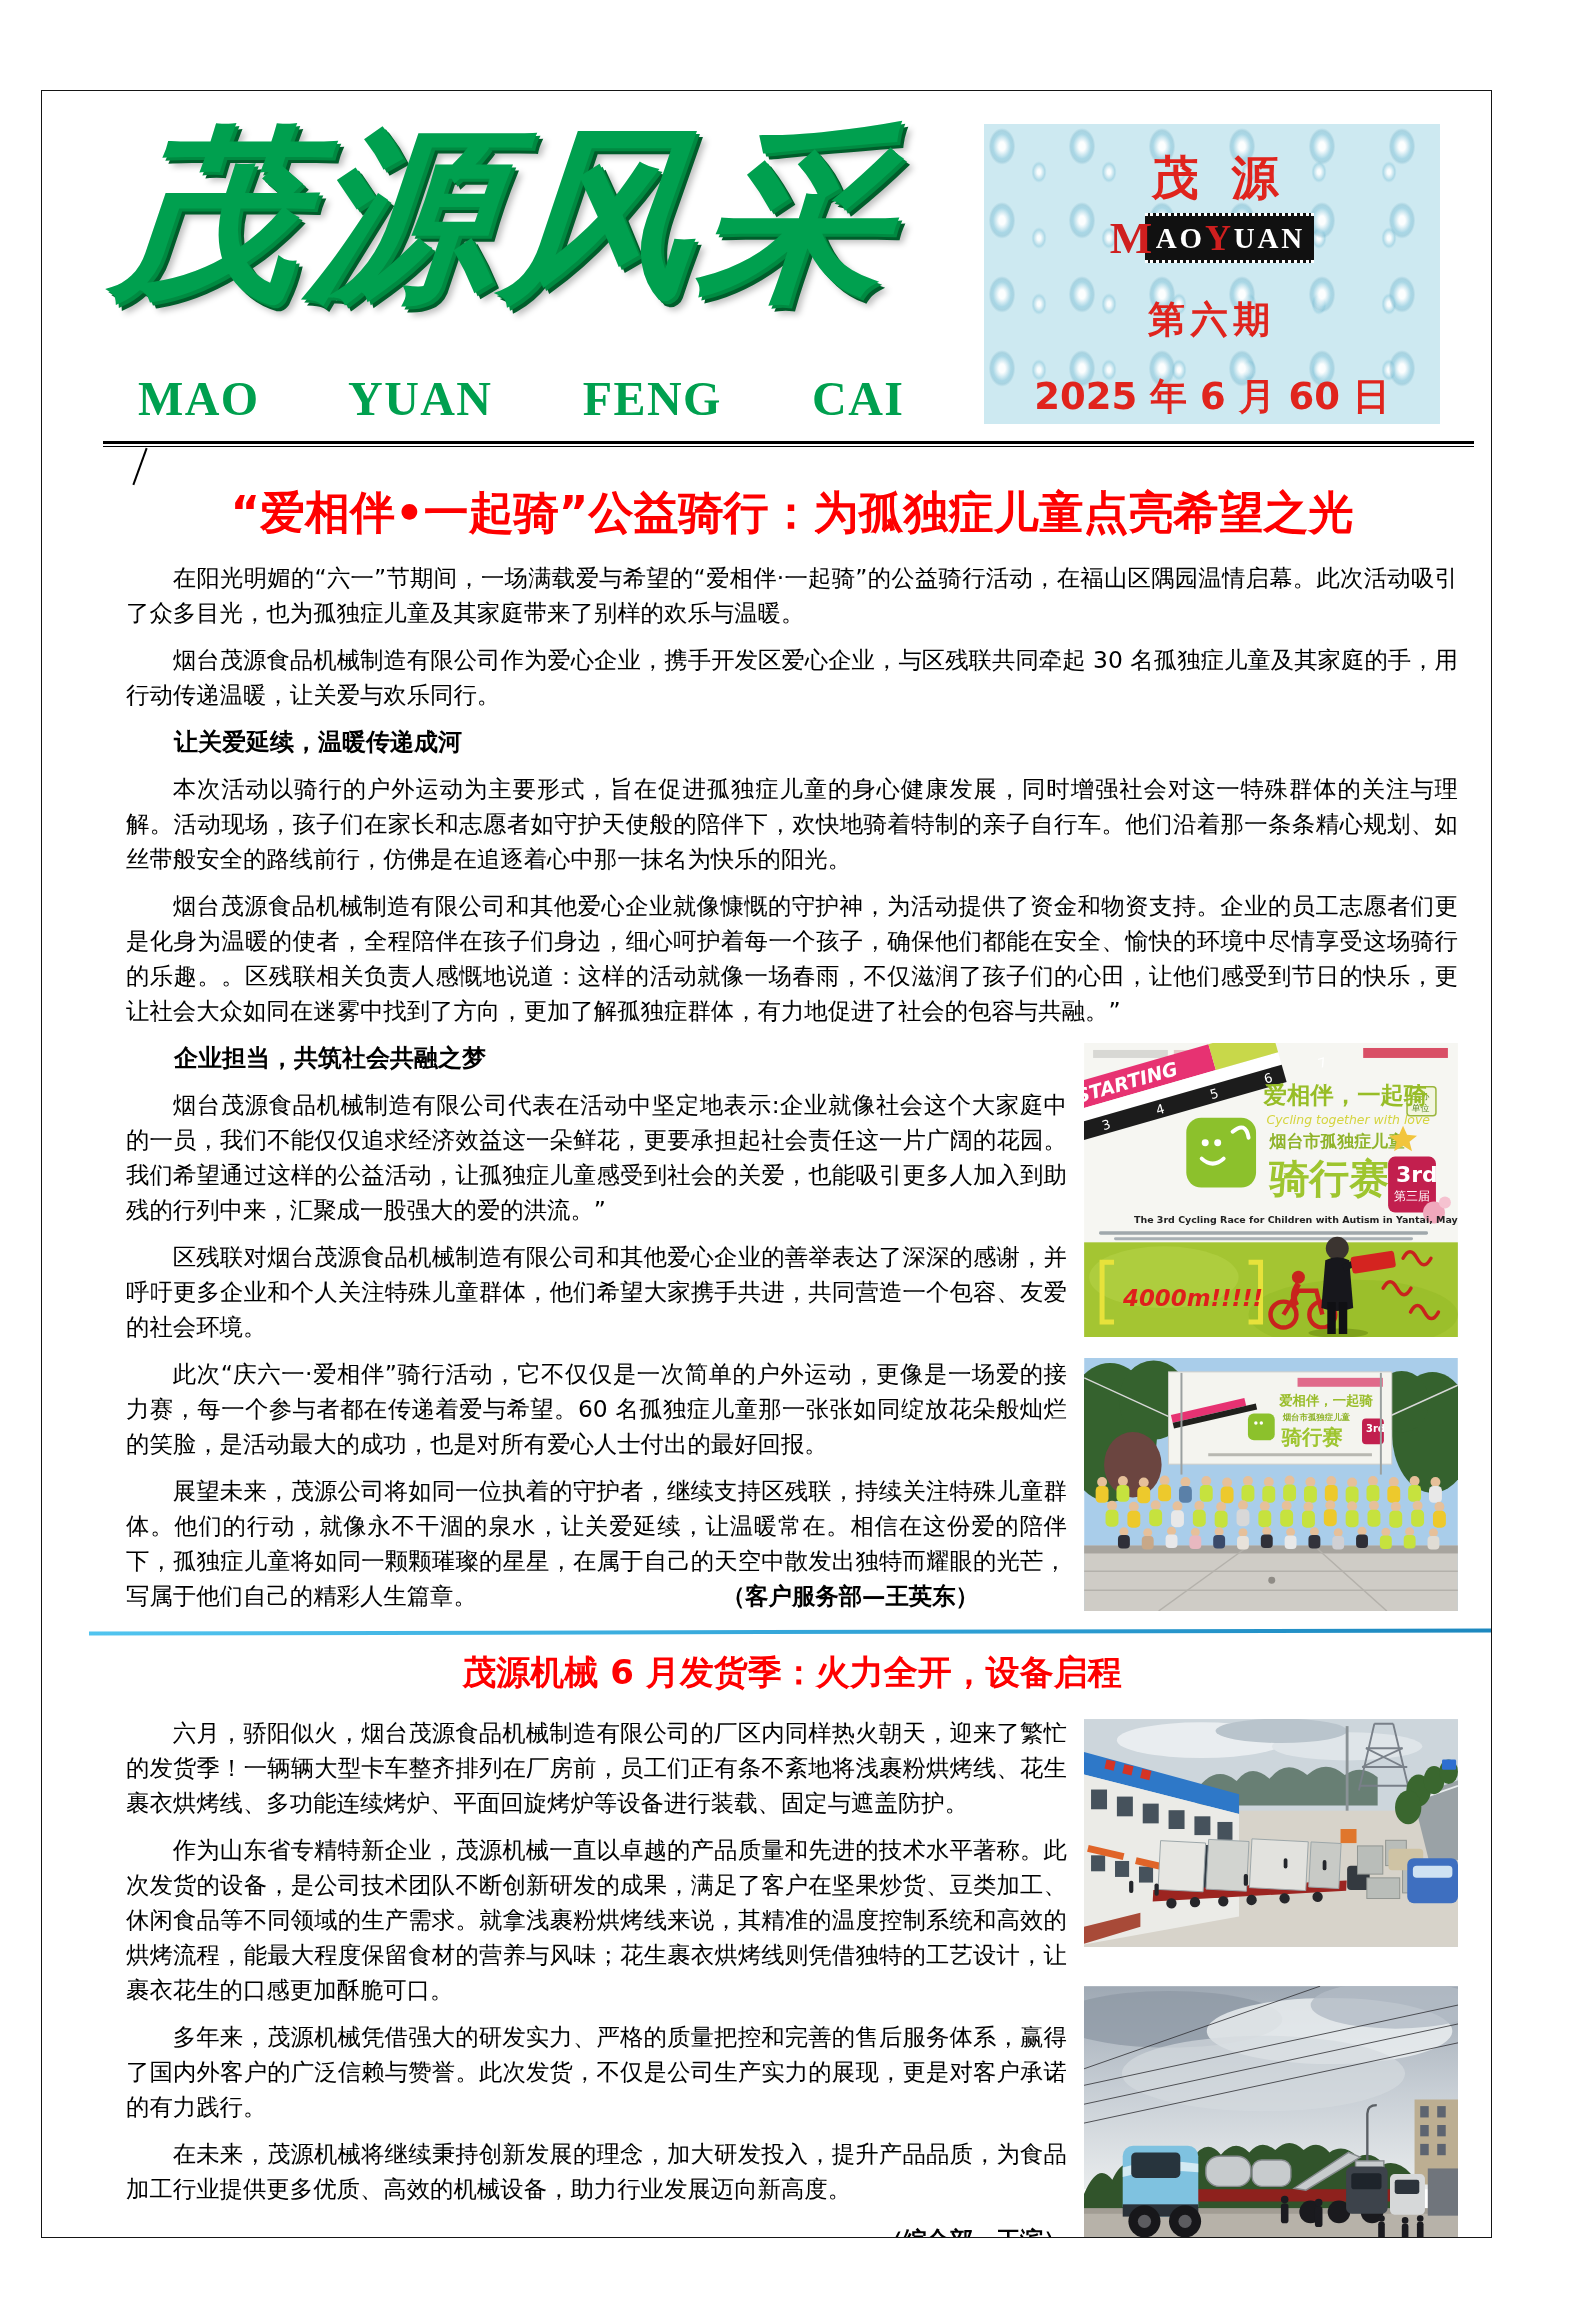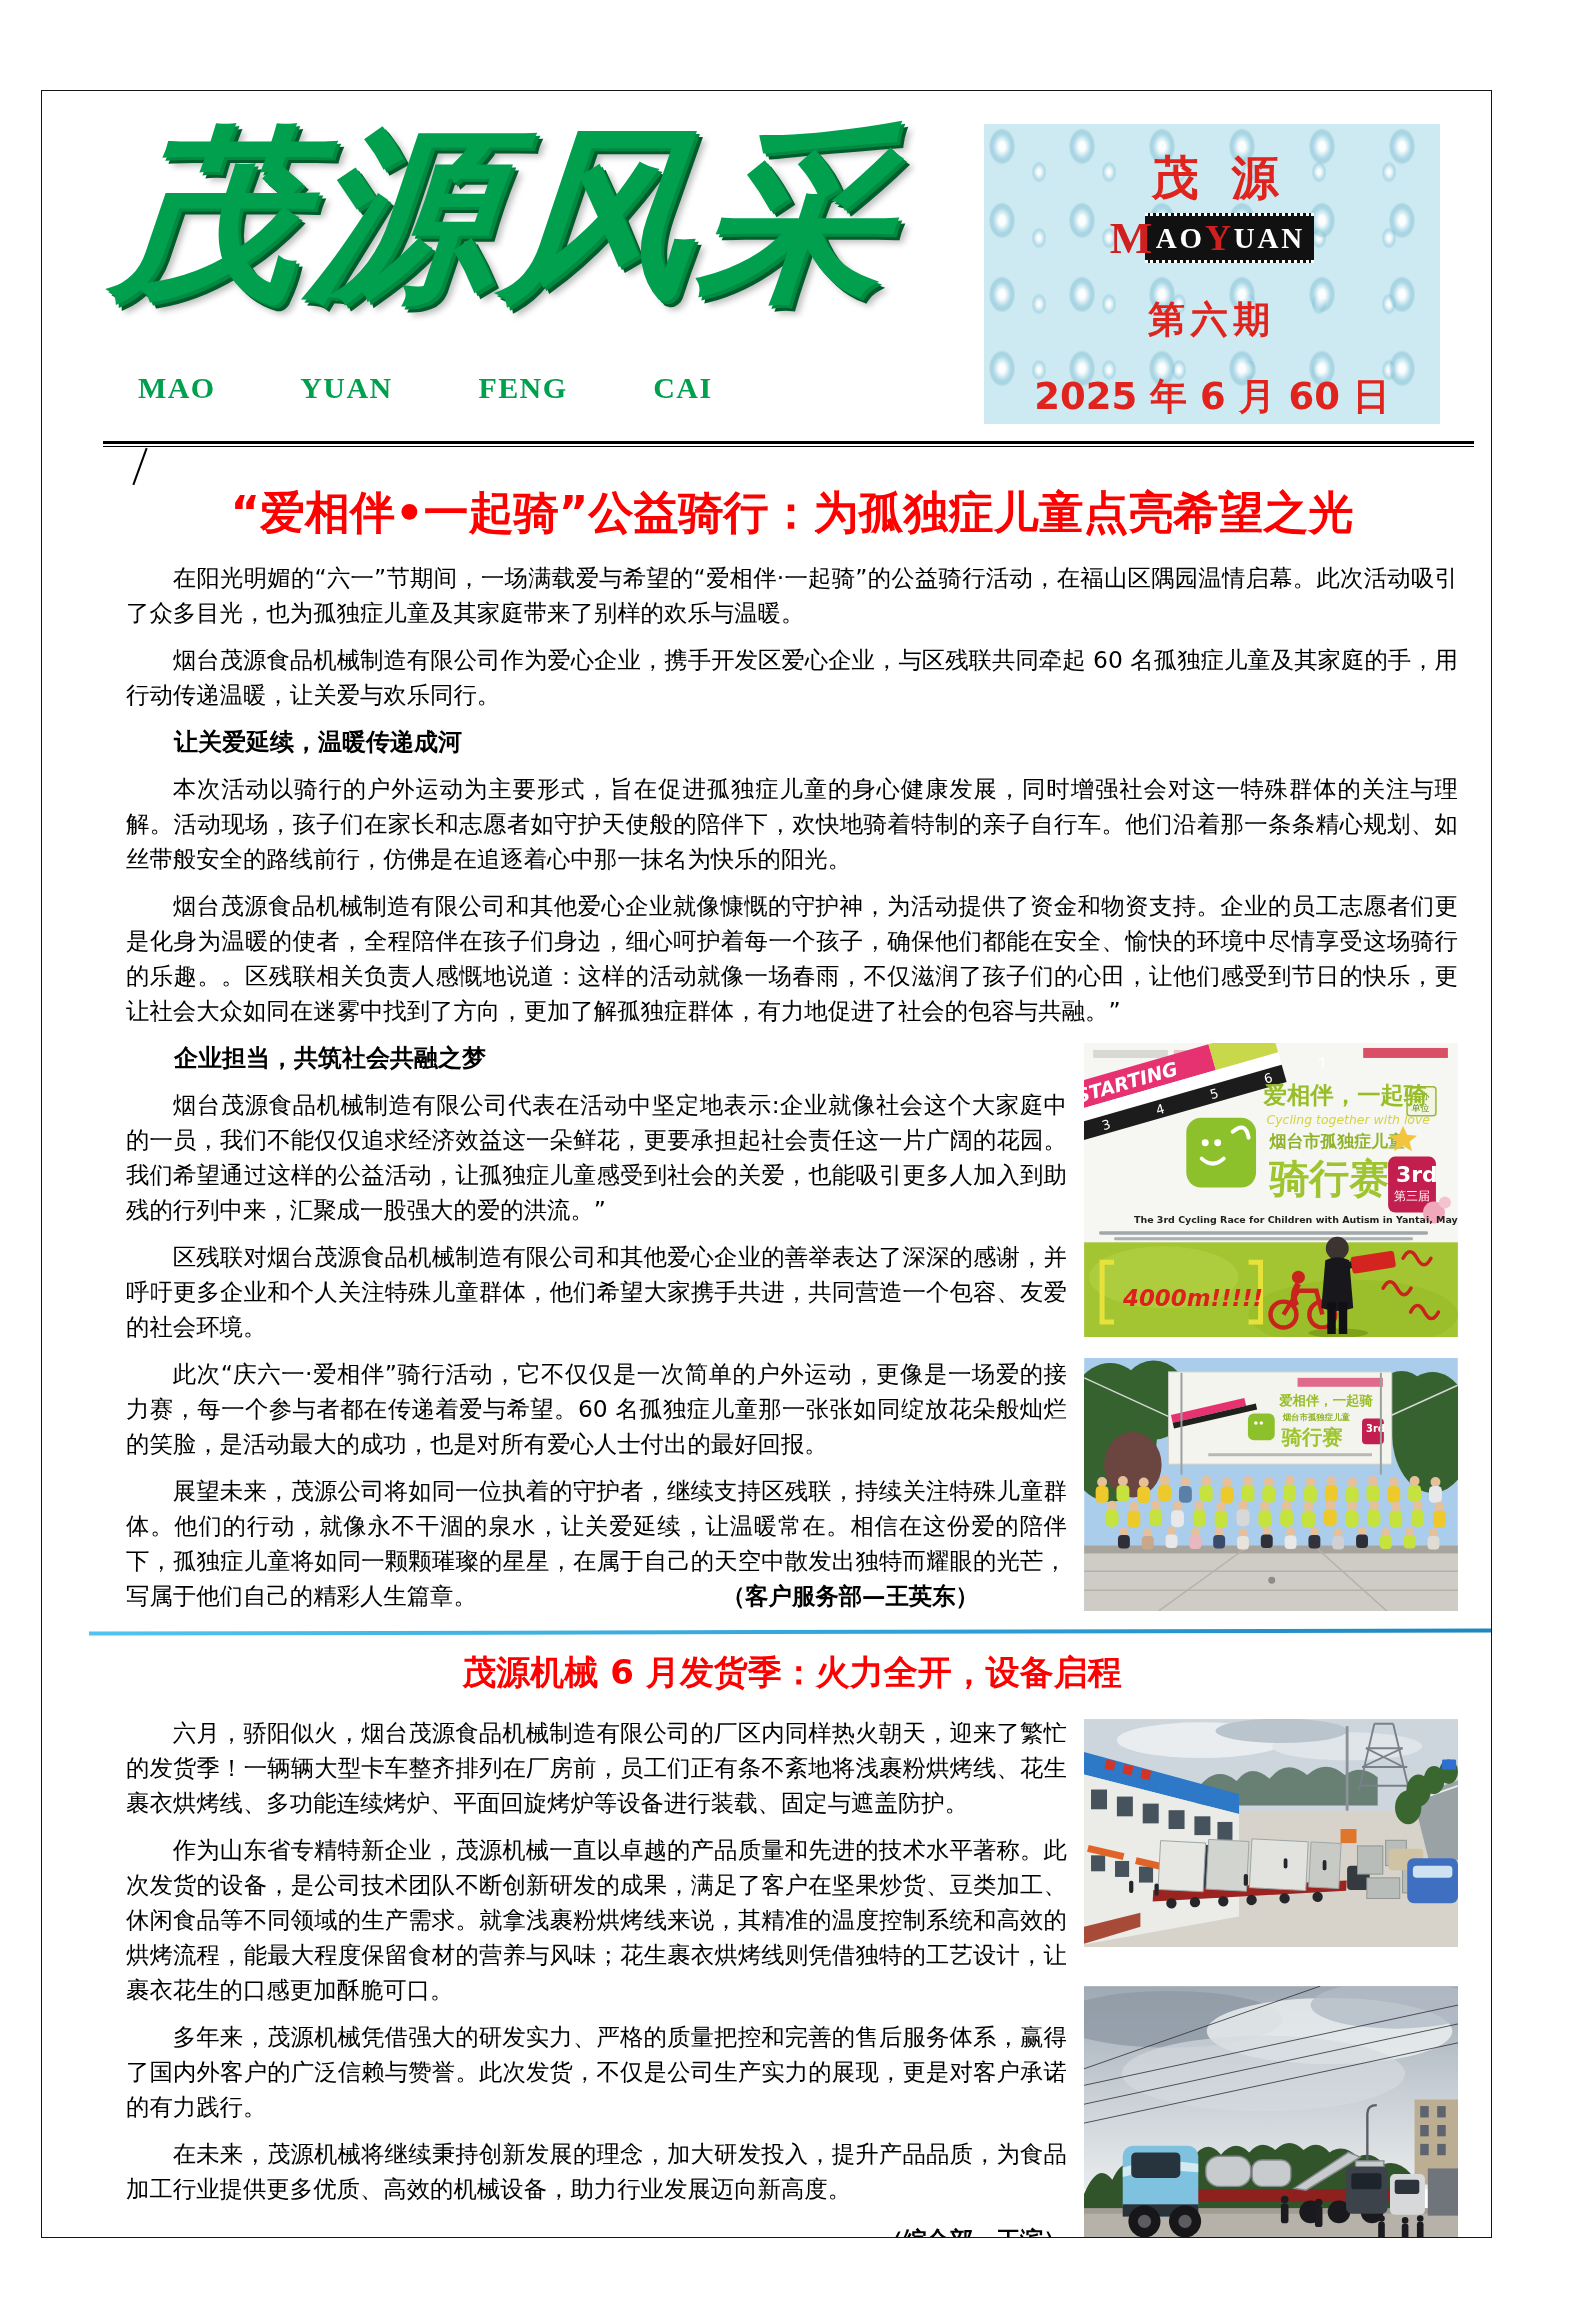--- a/index.html
+++ b/index.html
@@ -7,21 +7,21 @@
   .sheet{position:relative;width:1573px;height:2319px;background:#fff;overflow:hidden;}
   .frame{position:absolute;left:41px;top:90px;width:1451px;height:2148px;
          border:1.9px solid #151515;box-sizing:border-box;background:#fff;overflow:hidden;}
 
   
   .masthead-title{position:absolute;left:70px;top:26px;width:888px;height:262px;
       font-size:187px;line-height:1.05;font-weight:bold;font-style:italic;
       color:#00a04f;letter-spacing:8.4px;transform:skewX(-5deg);
       text-shadow:3.3px 2.8px 0 #008a41,6.5px 5.6px 0 #005d2b,10.3px 9px 6.5px rgba(0,0,0,.25);}
   .masthead-sub{position:absolute;left:96px;top:280px;width:841px;
-      font-family:"Liberation Serif",serif;font-weight:bold;font-size:30px;
+      font-family:"Liberation Serif",serif;font-weight:bold;font-size:48px;
       color:#00a04f;word-spacing:77px;letter-spacing:1.4px;}
   .issue-box{position:absolute;left:942px;top:33px;width:456px;height:300px;
       text-align:center;overflow:hidden;background-color:#cde9f1;
       background-image:
         radial-gradient(19.6px 27px at 18px 22.4px, rgba(255,255,255,.95) 16%, rgba(140,200,220,.55) 46%, rgba(100,170,195,.35) 58%, rgba(205,233,241,0) 68%),
         radial-gradient(12px 17px at 55px 48px, rgba(255,255,255,.9) 14%, rgba(140,200,220,.5) 48%, rgba(205,233,241,0) 64%),
         radial-gradient(7.5px 11.2px at 31px 62px, rgba(255,255,255,.85) 12%, rgba(150,205,225,.45) 50%, rgba(205,233,241,0) 62%),
         radial-gradient(5.6px 7.5px at 65px 14px, rgba(255,255,255,.8) 12%, rgba(150,205,225,.4) 50%, rgba(205,233,241,0) 62%);
       background-size:80px 74px,70px 66px,45px 52px,55px 40px;}
   .logo-cn{margin-top:23.4px;font-size:47px;font-weight:bold;color:#e0241d;
@@ -82,21 +82,21 @@
       <div class="issue-date">2025 年 6 月 60 日</div>
     </div>
 
     <div class="rule"></div>
     <div class="tick"></div>
 
     <div class="content">
 
       <h1 class="headline">“爱相伴•一起骑”公益骑行：为孤独症儿童点亮希望之光</h1>
       <p>在阳光明媚的“六一”节期间，一场满载爱与希望的“爱相伴·一起骑”的公益骑行活动，在福山区隅园温情启幕。此次活动吸引了众多目光，也为孤独症儿童及其家庭带来了别样的欢乐与温暖。</p>
-      <p>烟台茂源食品机械制造有限公司作为爱心企业，携手开发区爱心企业，与区残联共同牵起 60 名孤独症儿童及其家庭的手，用行动传递温暖，让关爱与欢乐同行。</p>
+      <p>烟台茂源食品机械制造有限公司作为爱心企业，携手开发区爱心企业，与区残联共同牵起 30 名孤独症儿童及其家庭的手，用行动传递温暖，让关爱与欢乐同行。</p>
       <h3 class="subhead">让关爱延续，温暖传递成河</h3>
       <p>本次活动以骑行的户外运动为主要形式，旨在促进孤独症儿童的身心健康发展，同时增强社会对这一特殊群体的关注与理解。活动现场，孩子们在家长和志愿者如守护天使般的陪伴下，欢快地骑着特制的亲子自行车。他们沿着那一条条精心规划、如丝带般安全的路线前行，仿佛是在追逐着心中那一抹名为快乐的阳光。</p>
       <p>烟台茂源食品机械制造有限公司和其他爱心企业就像慷慨的守护神，为活动提供了资金和物资支持。企业的员工志愿者们更是化身为温暖的使者，全程陪伴在孩子们身边，细心呵护着每一个孩子，确保他们都能在安全、愉快的环境中尽情享受这场骑行的乐趣。。区残联相关负责人感慨地说道：这样的活动就像一场春雨，不仅滋润了孩子们的心田，让他们感受到节日的快乐，更让社会大众如同在迷雾中找到了方向，更加了解孤独症群体，有力地促进了社会的包容与共融。”</p>
 
       <div class="photo-stack stack1">
 
         <svg viewBox="0 0 750 590" width="374" height="294" style="font-size:50px">
           <rect width="750" height="590" fill="#f6f6f2"></rect>
           <rect y="400" width="750" height="190" fill="#a4c532"></rect>
           <ellipse cx="160" cy="470" rx="150" ry="62" fill="#b6d348" opacity="0.55"></ellipse>

